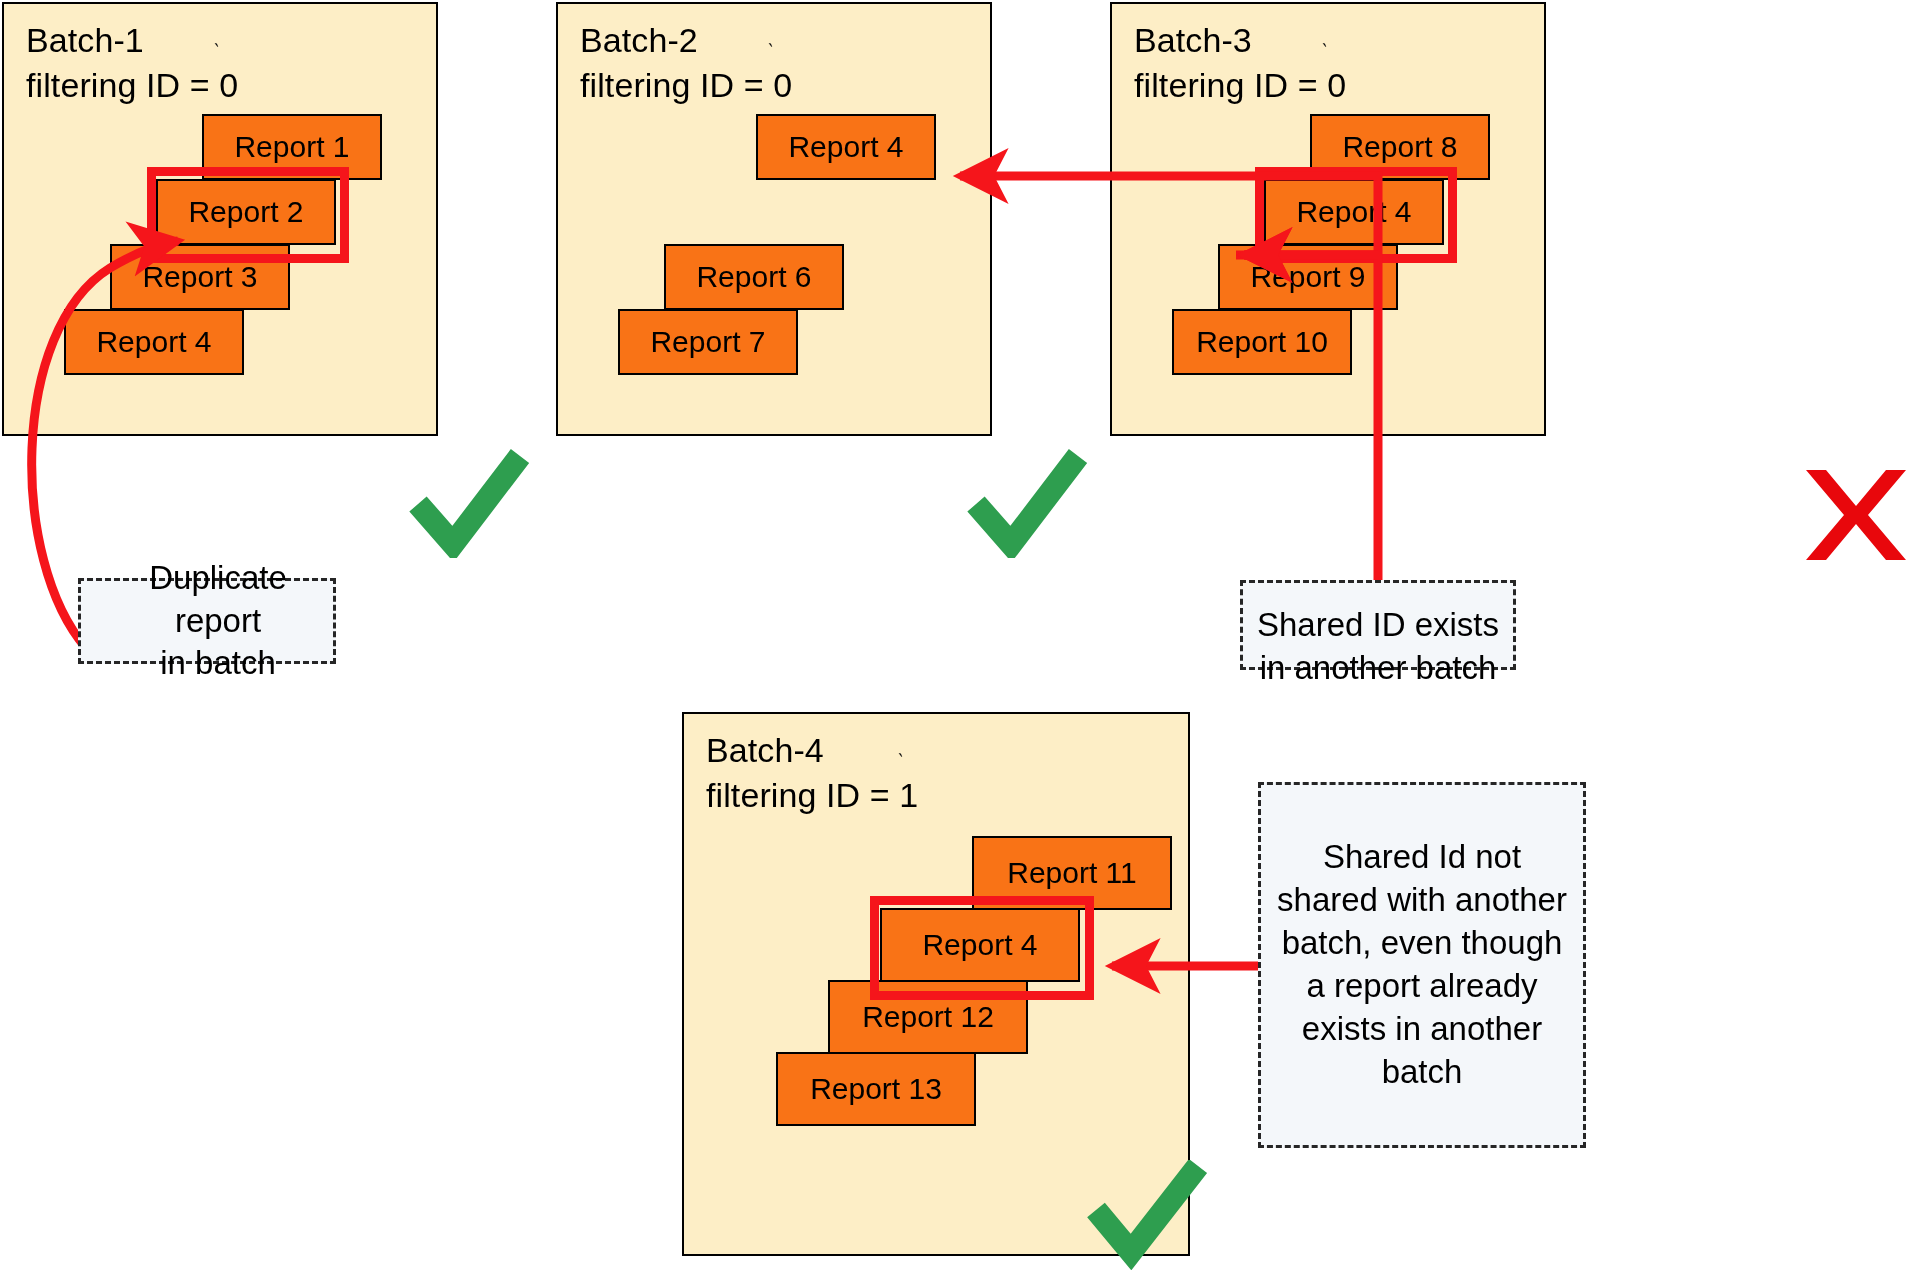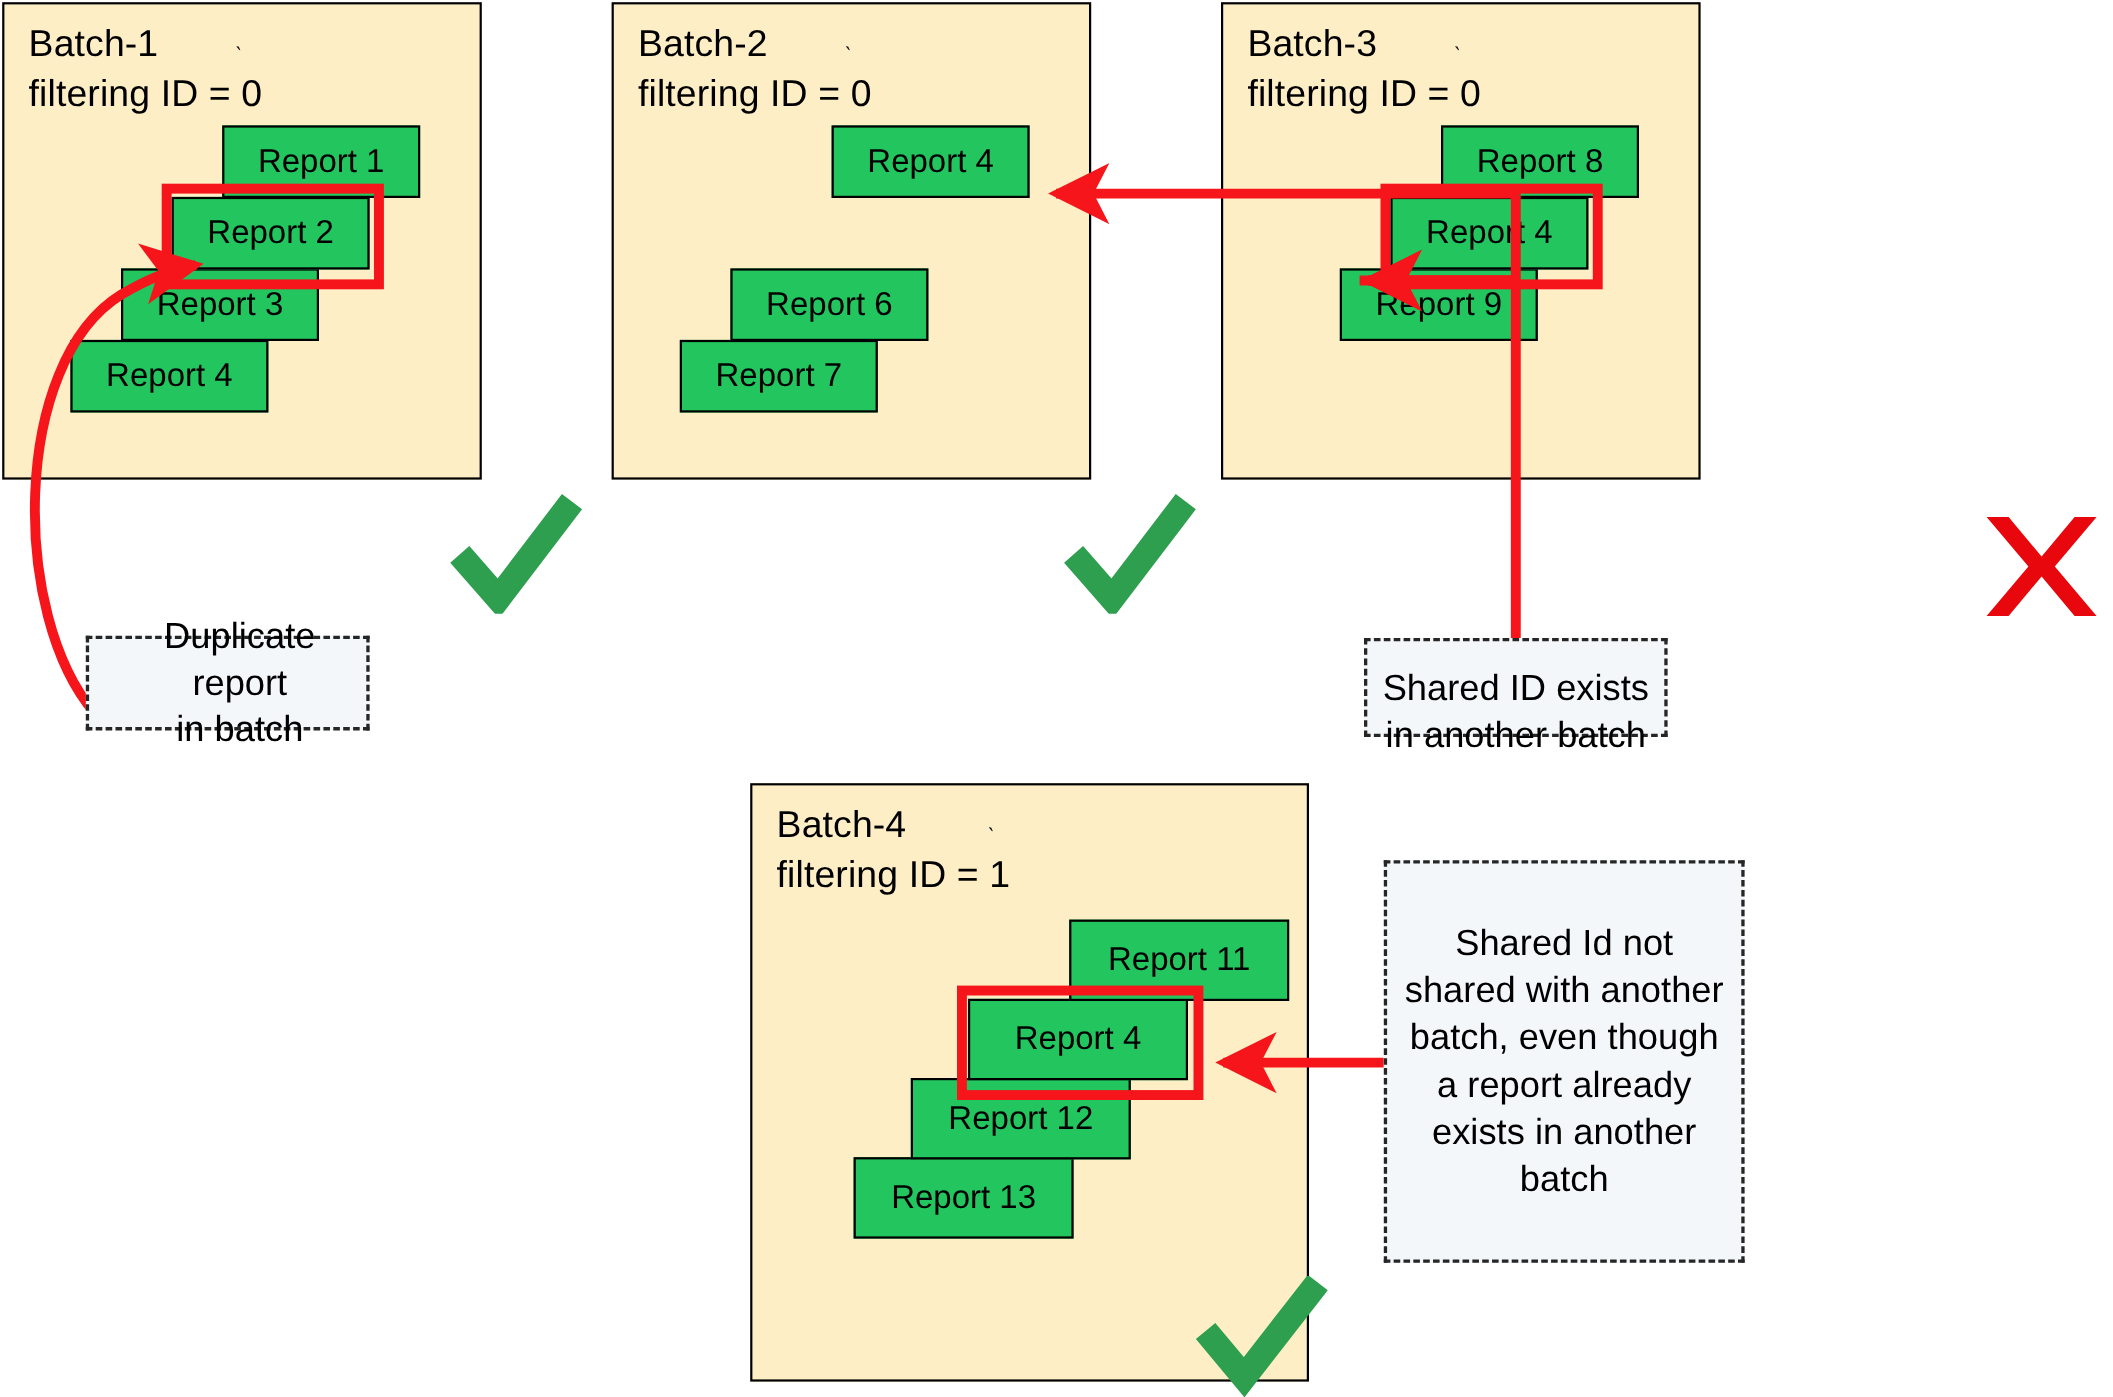--- a/index.html
+++ b/index.html
@@ -28,21 +28,21 @@
   }
   .tick-mark{
     position:absolute;
     font-size:20px;color:#111;
     transform:rotate(12deg);
   }
 
   
   .card{
     position:absolute;
-    background:#22c55e;
+    background:#f97316;
     border:2px solid #000000;
     box-sizing:border-box;
     display:flex;align-items:center;justify-content:center;
     font-size:30px;color:#000000;
     white-space:nowrap;
   }
 
   
   .hl{
     position:absolute;
@@ -119,20 +119,23 @@
 
     <div class="card" style="left:198px;top:110px;width:180px;height:66px;z-index:4;">
       <span>Report 8</span>
     </div>
     <div class="card" style="left:152px;top:175px;width:180px;height:66px;z-index:3;">
       <span>Report 4</span>
     </div>
     <div class="card" style="left:106px;top:240px;width:180px;height:66px;z-index:2;">
       <span>Report 9</span>
     </div>
+    <div class="card" style="left:60px;top:305px;width:180px;height:66px;z-index:1;">
+      <span>Report 10</span>
+    </div>
 
     <div class="hl" style="left:143px;top:163px;width:202px;height:96px;"></div>
   </div>
 
   <div class="batch" style="left:682px;top:712px;width:508px;height:544px;">
     <div class="batch-title"><span>Batch-4</span><br><span>filtering ID = 1</span></div>
     <div class="tick-mark" style="left:212px;top:36px;">`</div>
 
     <div class="card" style="left:248px;top:122px;width:200px;height:74px;z-index:4;margin-left:40px;">
       <span>Report 11</span>

